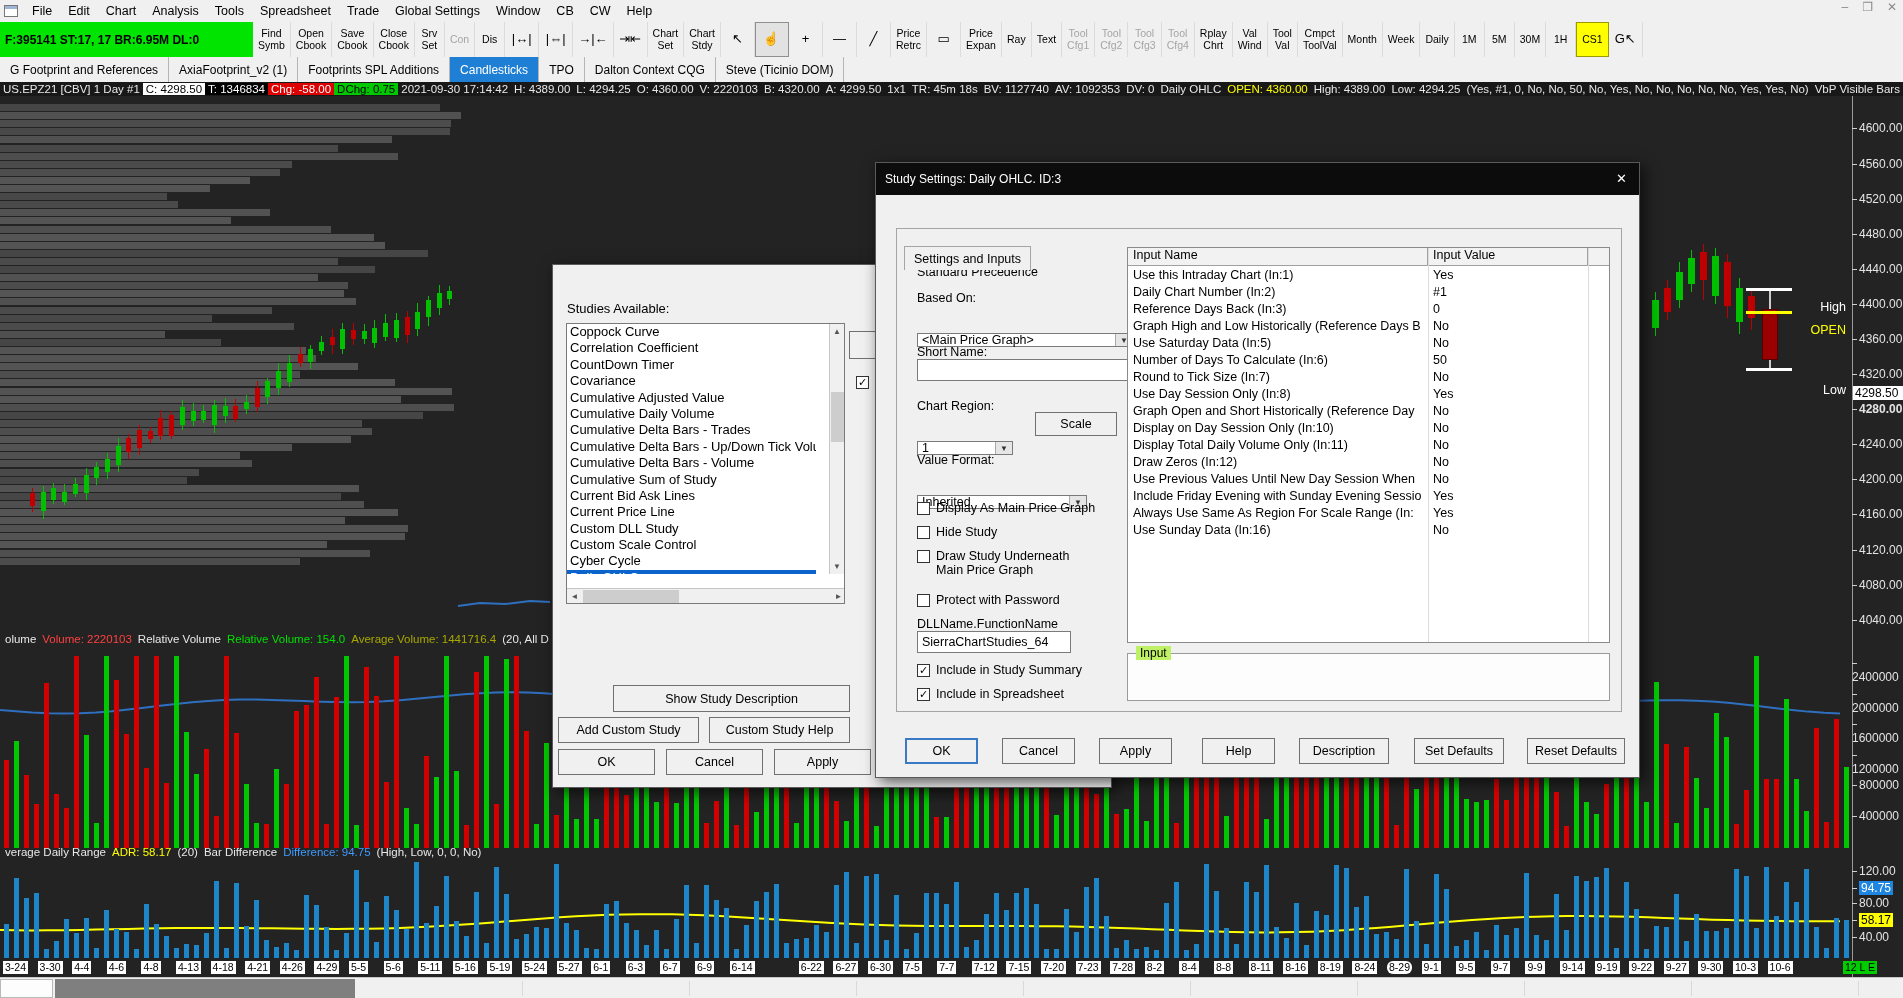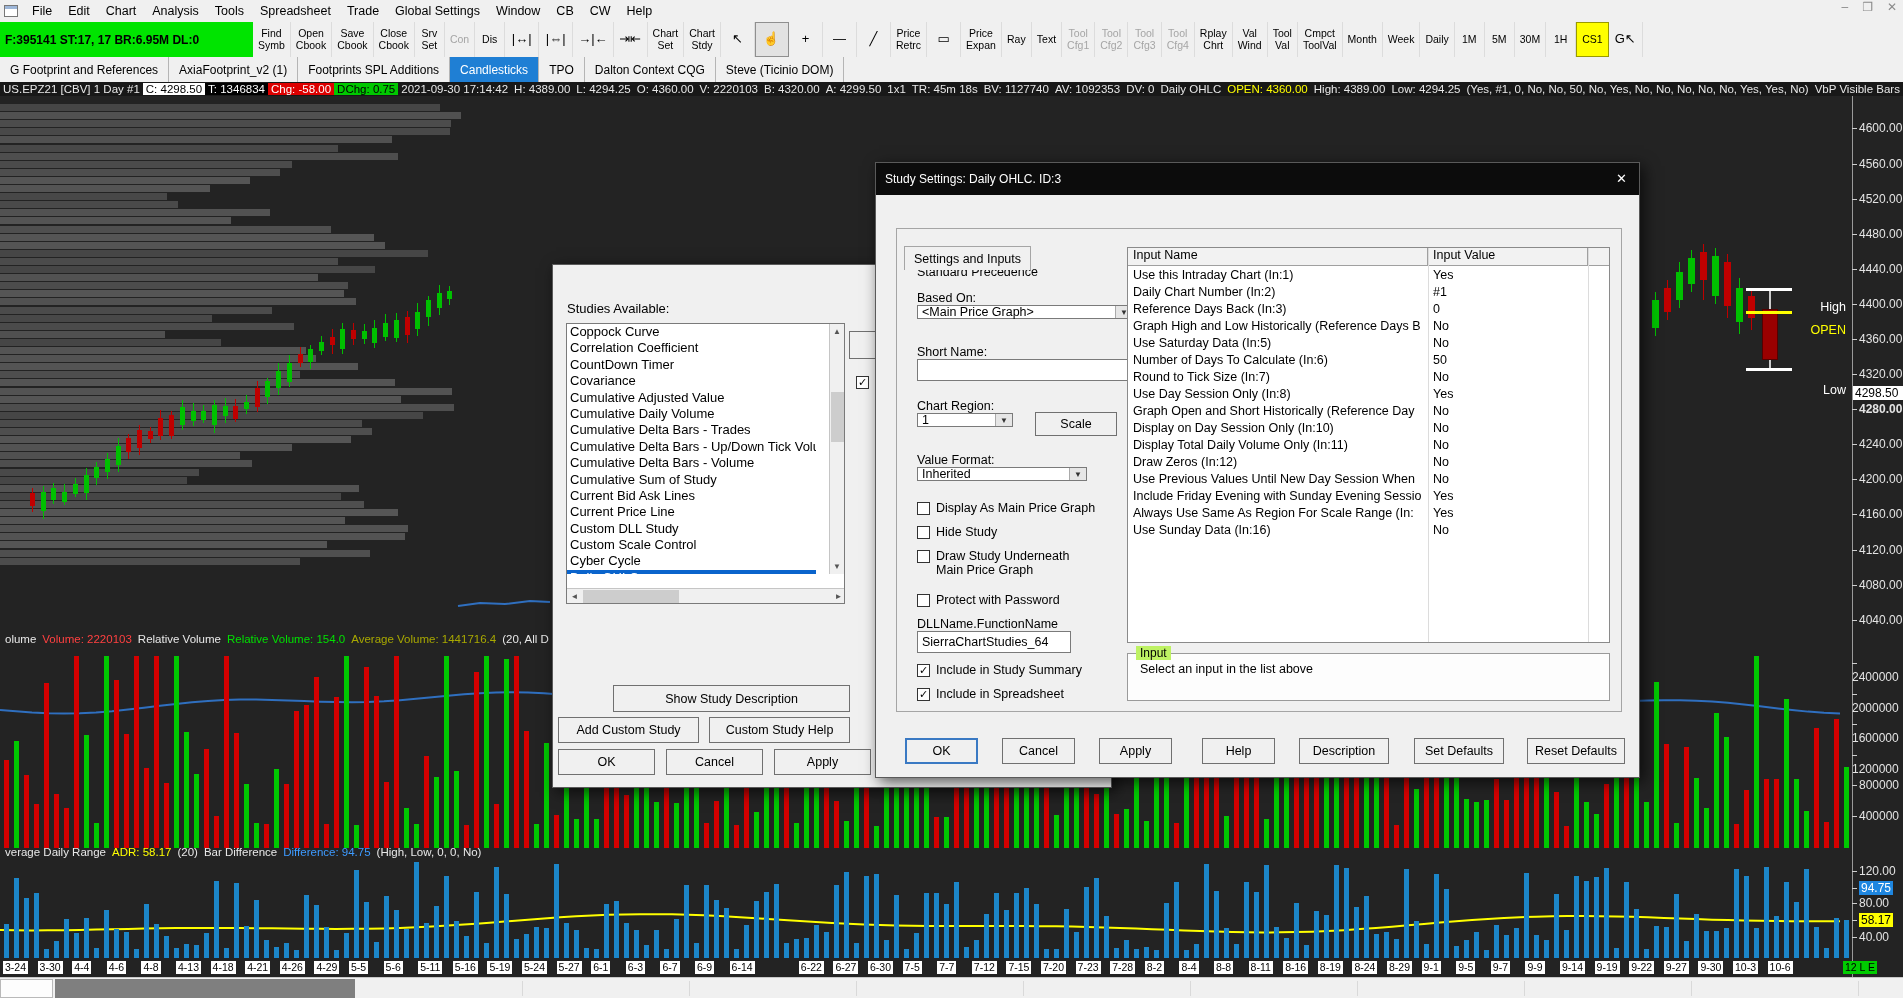--- a/index.html
+++ b/index.html
@@ -63,21 +63,21 @@
   .hscroll{position:absolute;left:0;top:977px;width:1903px;height:21px;background:#f0f0f0;border-top:1px solid #c8c8c8;}
   .hscroll .corner{position:absolute;left:0;top:1px;width:53px;height:19px;background:#fdfdfd;border:1px solid #b9b9b9;}
   .hscroll .thumb{position:absolute;left:55px;top:1px;width:300px;height:19px;background:#7f7f7f;}
   .hscroll .sep{position:absolute;top:3px;width:1px;height:15px;background:#d9d9d9;}
   
   .dlg{position:absolute;background:#f0f0f0;border:1px solid #5a5a5a;box-shadow:4px 4px 14px rgba(0,0,0,.65);color:#000;font-size:12.5px;}
   .dlg-title{height:32px;background:#0c0c0c;color:#fff;display:flex;align-items:center;padding-left:9px;font-size:12px;}
   .dlg-title.inactive{color:#b9b9b9;height:38px;}
   .dlg-close{position:absolute;right:12px;top:8px;color:#fff;font-size:13px;cursor:default;}
   .field-label{position:absolute;font-size:12.5px;color:#000;}
-  .combo{position:absolute;height:14px;background:#fff;border:1px solid #7a7a7a;display:flex;align-items:center;}
+  .combo{position:absolute;height:14px;background:#fff;border:1px solid #7a7a7a;display:flex;align-items:center;margin-top:28px;}
   .combo .val{flex:1;padding:0 4px;overflow:hidden;white-space:nowrap;font-size:12.5px;}
   .combo .arrow{width:17px;height:100%;background:#e6e6e6;border-left:1px solid #aaa;display:flex;align-items:center;justify-content:center;font-size:8px;color:#333;}
   .tfield{position:absolute;height:22px;background:#fff;border:1px solid #7a7a7a;font-size:12.5px;padding:0 4px;font-family:"Liberation Sans",sans-serif;}
   .cbrow{position:absolute;display:flex;gap:6px;align-items:flex-start;font-size:12.5px;}
   .cbx{width:13px;height:13px;background:#fff;border:1px solid #333;flex:none;font-size:11px;line-height:11px;text-align:center;color:#000;margin-top:1px;}
   .btn{background:#f0f0f0;border:1px solid #707070;font-size:12.5px;display:flex;align-items:center;justify-content:center;cursor:default;font-family:"Liberation Sans",sans-serif;}
   .btn.default{border:2px solid #3a79c3;}
   .ss-tabs{position:absolute;left:28px;top:42px;display:flex;align-items:flex-end;height:24px;margin-top:40px;}
   .ss-tab{border:1px solid #a5a5a5;border-bottom:none;background:#86efac;padding:3px 9px;height:21px;font-size:12.5px;}
   .ss-tab.active{height:24px;margin-bottom:-1px;background:#f0f0f0;position:relative;z-index:2;padding-top:5px;}
@@ -865,21 +865,21 @@
         <div class="datebox" style="left: 1041px; top: 865px;">7-20</div>
         <div class="datebox" style="left: 1075.6px; top: 865px;">7-23</div>
         <div class="datebox" style="left: 1110.2px; top: 865px;">7-28</div>
         <div class="datebox" style="left: 1144.8px; top: 865px;">8-2</div>
         <div class="datebox" style="left: 1179.4px; top: 865px;">8-4</div>
         <div class="datebox" style="left: 1214px; top: 865px;">8-8</div>
         <div class="datebox" style="left: 1248.6px; top: 865px;">8-11</div>
         <div class="datebox" style="left: 1283.2px; top: 865px;">8-16</div>
         <div class="datebox" style="left: 1317.8px; top: 865px;">8-19</div>
         <div class="datebox" style="left: 1352.4px; top: 865px;">8-24</div>
-        <div class="datebox" style="left: 1387px; top: 865px;">8-29</div>
+        <div class="datebox" style="left: 1387px; top: 865px; border-radius: 6px;">8-29</div>
         <div class="datebox" style="left: 1421.6px; top: 865px;">9-1</div>
         <div class="datebox" style="left: 1456.2px; top: 865px;">9-5</div>
         <div class="datebox" style="left: 1490.8px; top: 865px;">9-7</div>
         <div class="datebox" style="left: 1525.4px; top: 865px;">9-9</div>
         <div class="datebox" style="left: 1560px; top: 865px;">9-14</div>
         <div class="datebox" style="left: 1594.6px; top: 865px;">9-19</div>
         <div class="datebox" style="left: 1629.2px; top: 865px;">9-22</div>
         <div class="datebox" style="left: 1663.8px; top: 865px;">9-27</div>
         <div class="datebox" style="left: 1698.4px; top: 865px;">9-30</div>
         <div class="datebox" style="left: 1733px; top: 865px;">10-3</div>
@@ -1080,21 +1080,20 @@
               <div class="gcol1">Use Sunday Data  (In:16)</div>
               <div class="gcol2">No</div>
             </div>
           </div>
         <div class="gridline" style="left:300px;"></div>
         <div class="gridline" style="left:460px;"></div>
       </div>
 
       <div class="groupbox" style="left:230px;top:424px;width:483px;height:48px;">
         <span class="gb-label">Input</span>
-        <div class="gb-hint">Select an input in the list above</div>
       </div>
     </div>
     <div id="ss-buttons">
         <div class="btn default" style="position: absolute; left: 29px; top: 575px; width: 73px; height: 26px;">OK</div>
         <div class="btn" style="position: absolute; left: 126px; top: 575px; width: 73px; height: 26px;">Cancel</div>
         <div class="btn" style="position: absolute; left: 223px; top: 575px; width: 73px; height: 26px;">Apply</div>
         <div class="btn" style="position: absolute; left: 326px; top: 575px; width: 73px; height: 26px;">Help</div>
         <div class="btn" style="position: absolute; left: 423px; top: 575px; width: 90px; height: 26px;">Description</div>
         <div class="btn" style="position: absolute; left: 538px; top: 575px; width: 90px; height: 26px;">Set Defaults</div>
         <div class="btn" style="position: absolute; left: 651px; top: 575px; width: 98px; height: 26px;">Reset Defaults</div>

